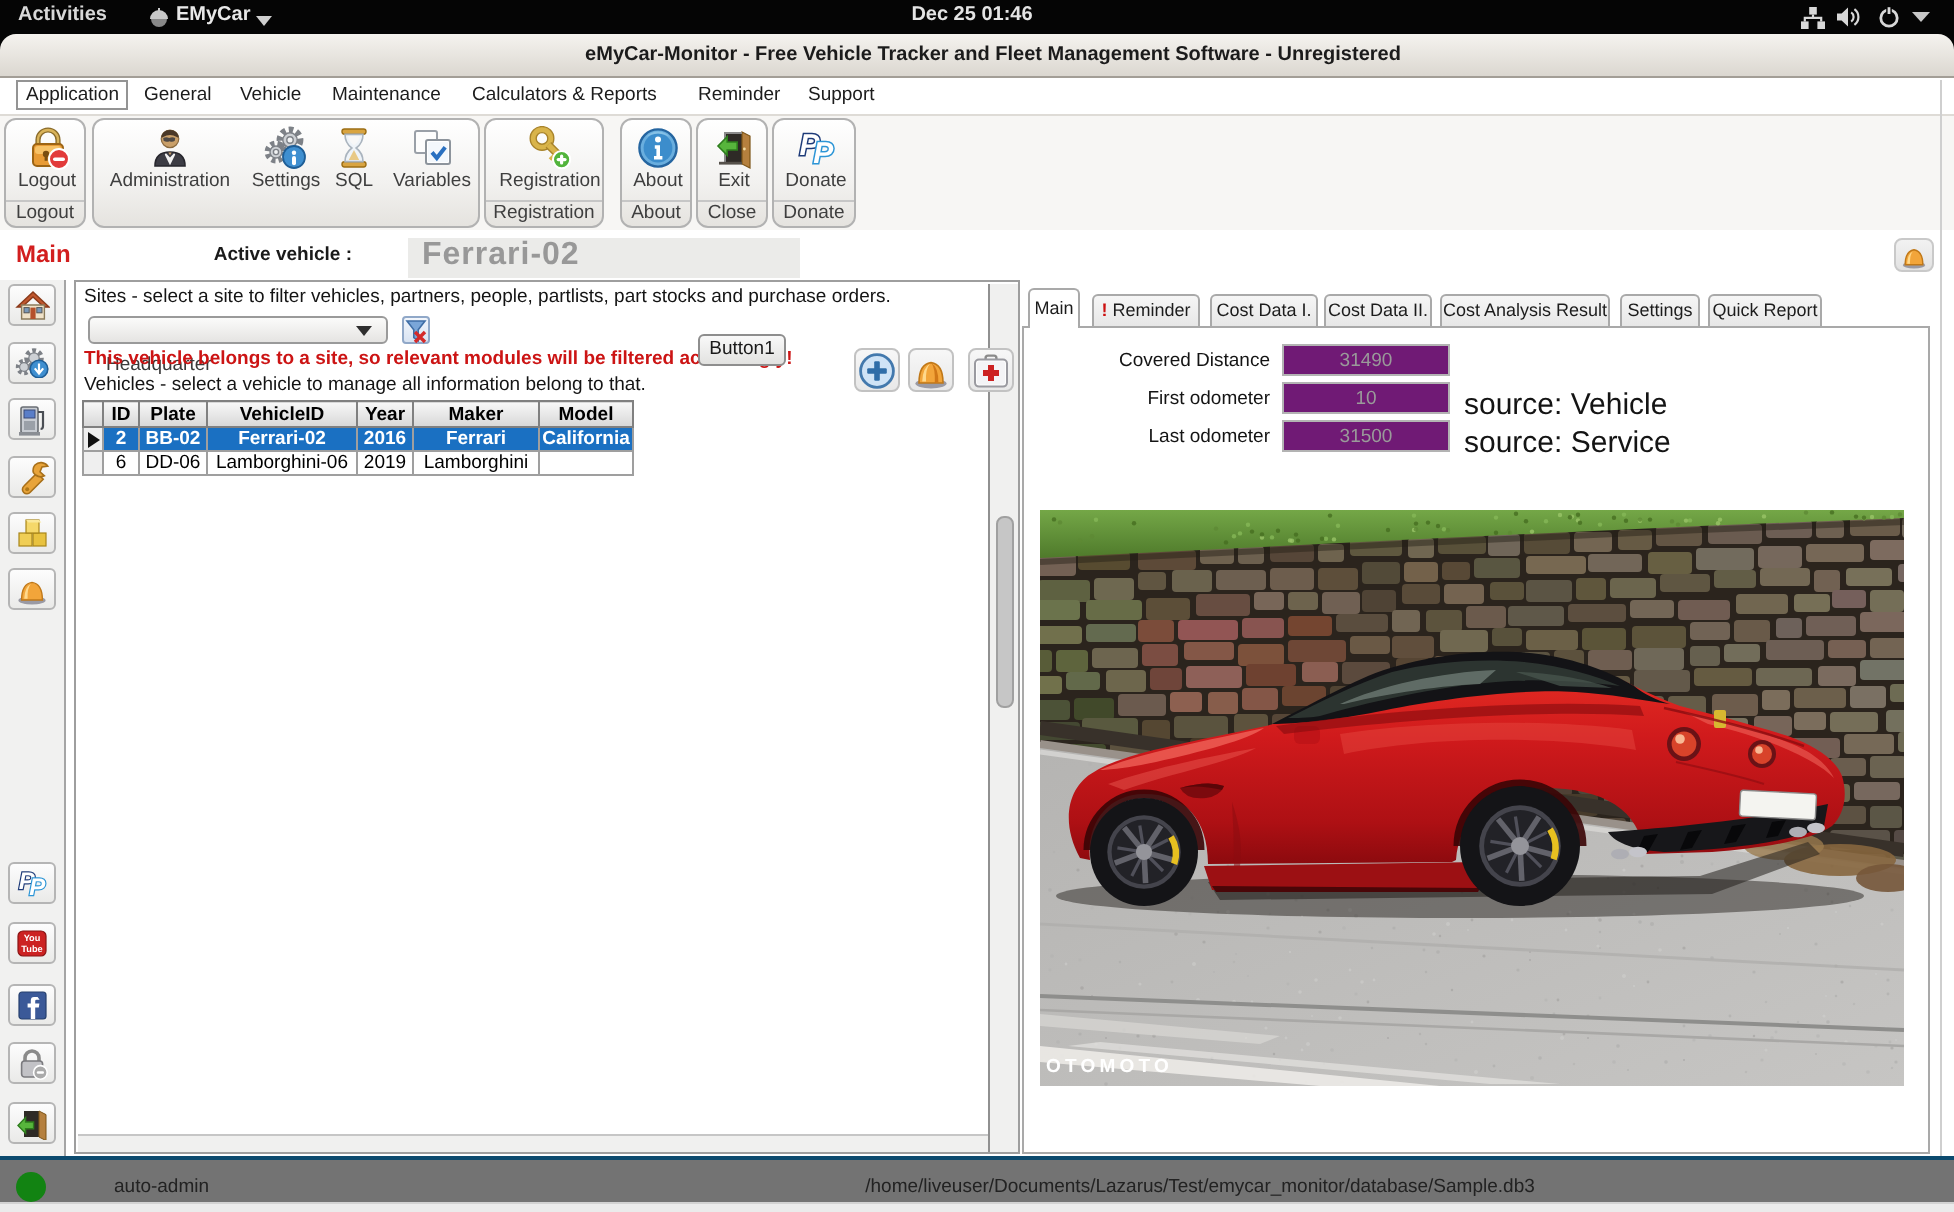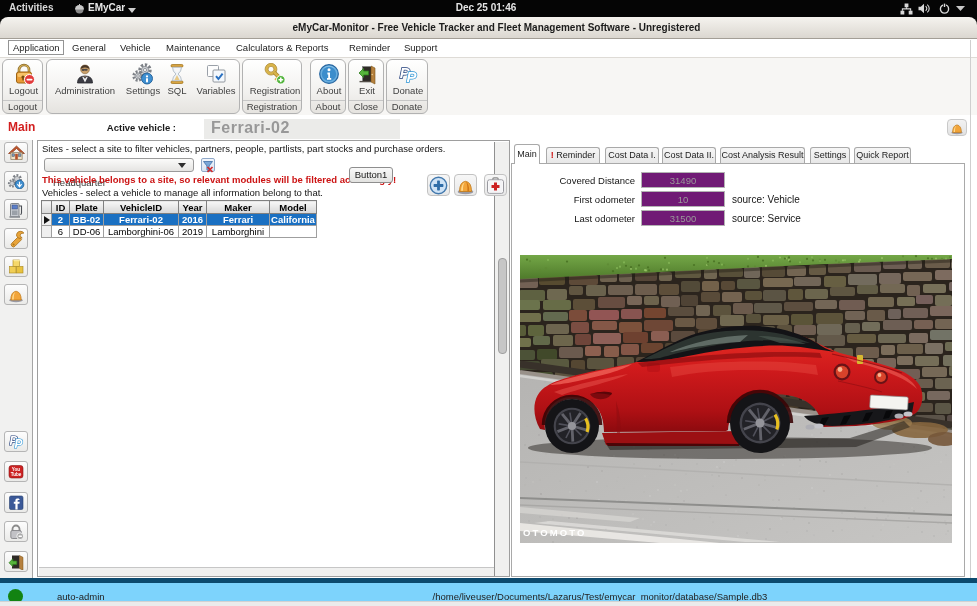--- a/index.html
+++ b/index.html
@@ -59,22 +59,22 @@
   background:#c6c6c6; border:1px solid #a0a0a0; border-radius:4px; }
 #lhscroll { left:1px; top:426px; width:455px; height:9px; background:#f0f0ef; border-top:1px solid #c6c6c6; }
 .tab { position:absolute; font-size:9px; color:#1c1c1c; text-align:center;
   border:1px solid #a9a9a9; border-bottom:none; border-radius:3px 3px 0 0;
   background:linear-gradient(#f6f6f6,#e7e7e7); height:16px; line-height:15px; top:147px; }
 .tab.sel { top:144px; height:20px; line-height:19px; background:#fff; z-index:5; }
 #rpanel { left:511px; top:163px; width:454px; height:414px; background:#fff; border:1px solid #a9a9a9; }
 .fl { position:absolute; font-size:9.5px; color:#141414; text-align:right; width:100px; }
 .fi { position:absolute; width:84px; height:16px; border:1px solid #b3b3b3; background:#701a75;
   font-size:9.5px; color:#9a9a9a; text-align:center; line-height:15px; }
-.fs { position:absolute; font-size:10px; color:#141414; }
-#statusbar { left:0; top:578px; width:977px; height:23px; background:#7dd3fc; border-top:5px solid #0c4a6e; }
+.fs { position:absolute; font-size:15px; color:#141414; }
+#statusbar { left:0; top:578px; width:977px; height:23px; background:#737373; border-top:2px solid #0c4a6e; }
 #statusbar .dot { position:absolute; left:8px; top:6px; width:15px; height:15px; border-radius:50%; background:#128312; }
 #statusbar .u { position:absolute; left:57px; top:8px; font-size:9.5px; color:#222; }
 #statusbar .p { position:absolute; left:0; top:8px; width:1200px; text-align:center; font-size:9.5px; color:#222; }
 #bottomstrip { left:0; top:601px; width:977px; height:5px; background:#ebebeb; border-top:1px solid #d2d2d2; }
 </style></head><body>
 <div id="topbar" class="abs">
 <div class="abs" style="left:9px;top:2px;font-weight:bold;color:#d8d8d8;font-size:10px">Activities</div>
 <svg style="left:74px;top:3px;position:absolute" width="11" height="11" viewBox="0 0 11 11">
       <circle cx="5.5" cy="6.5" r="4" fill="#888"></circle>
       <path d="M1 6.5 a4.5 4.5 0 0 1 9 0z" fill="#c8c8c8"></path>

